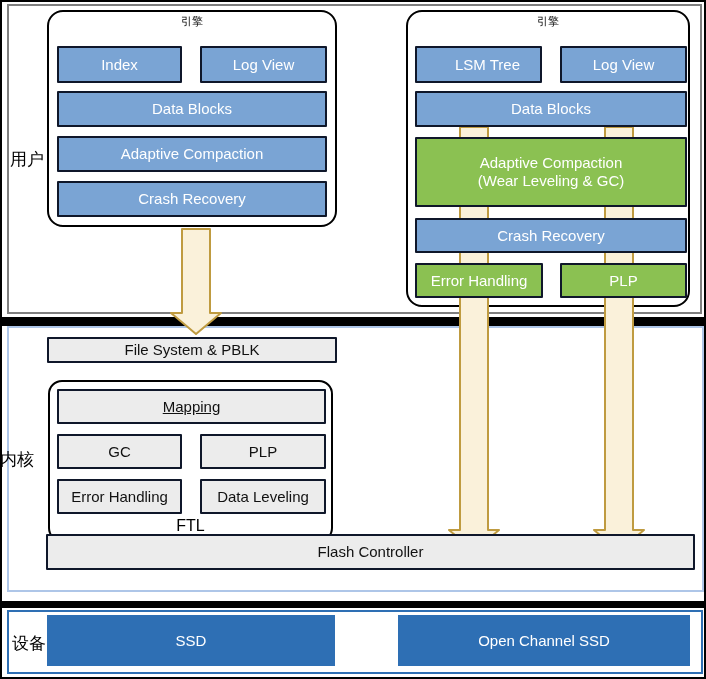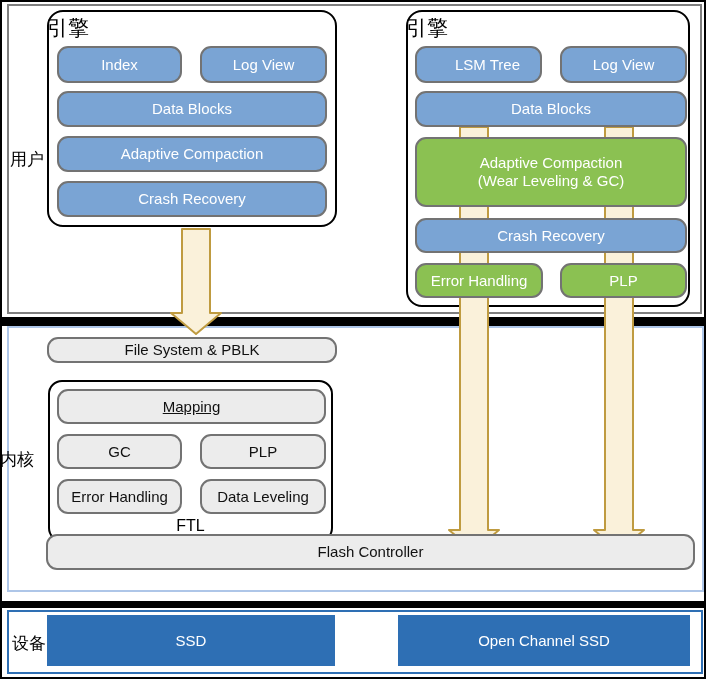--- a/index.html
+++ b/index.html
@@ -9,30 +9,30 @@
   .sec-user{left:7px;top:4px;width:695px;height:310px;border:2px solid #7f7f7f;}
   .sec-kernel{left:7px;top:326px;width:697px;height:266px;border:2px solid #aec6e8;}
   .sec-device{left:7px;top:610px;width:696px;height:64px;border:2.5px solid #2e6fb4;}
   .sep{position:absolute;left:0;width:706px;background:#000;z-index:2;}
   .sep1{top:317px;height:9px;}
   .sep2{top:601px;height:7px;}
   .frame{position:absolute;box-sizing:border-box;border:2.5px solid #000;border-radius:16px;background:#fff;z-index:3;}
   .eng-left{left:47px;top:10px;width:290px;height:217px;}
   .eng-right{left:406px;top:10px;width:284px;height:297px;}
   .ftl-frame{left:48px;top:380px;width:285px;height:162px;border-radius:14px;}
-  .b{position:absolute;box-sizing:border-box;border:2px solid #737373;border-radius:11px;
+  .b{position:absolute;box-sizing:border-box;border:2px solid #0f172a;border-radius:1px;
      display:flex;align-items:center;justify-content:center;text-align:center;
      font-size:15px;z-index:5;line-height:1.2;}
   .blue{background:#7aa4d4;color:#fff;}
   .green{background:#8bc152;color:#fff;}
   .gray{background:#ececec;color:#111;}
   .flat{position:absolute;box-sizing:border-box;background:#2e6fb4;color:#fff;
         display:flex;align-items:center;justify-content:center;font-size:15px;z-index:5;}
   .lbl{position:absolute;font-size:17px;color:#000;z-index:5;}
-  .eng-title{position:absolute;font-size:21px;color:#000;z-index:5;}
+  .eng-title{position:absolute;text-align:center;font-size:11px;color:#000;z-index:5;}
   .arrow{position:absolute;z-index:4;}
   .two-line{flex-direction:column;}
 </style>
 </head>
 <body>
 
 <div id="canvas">
 
   <div class="section sec-user"></div>
   <div class="section sec-kernel"></div>

